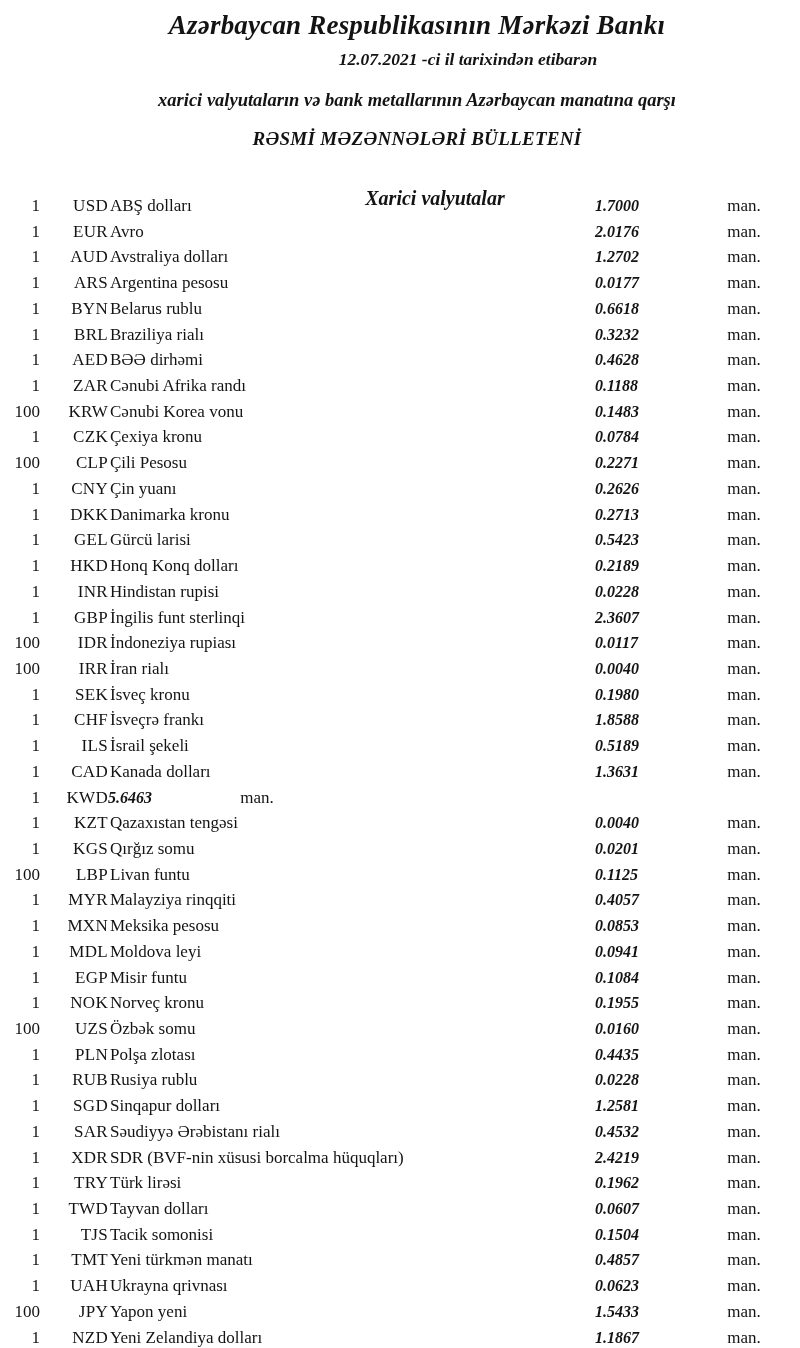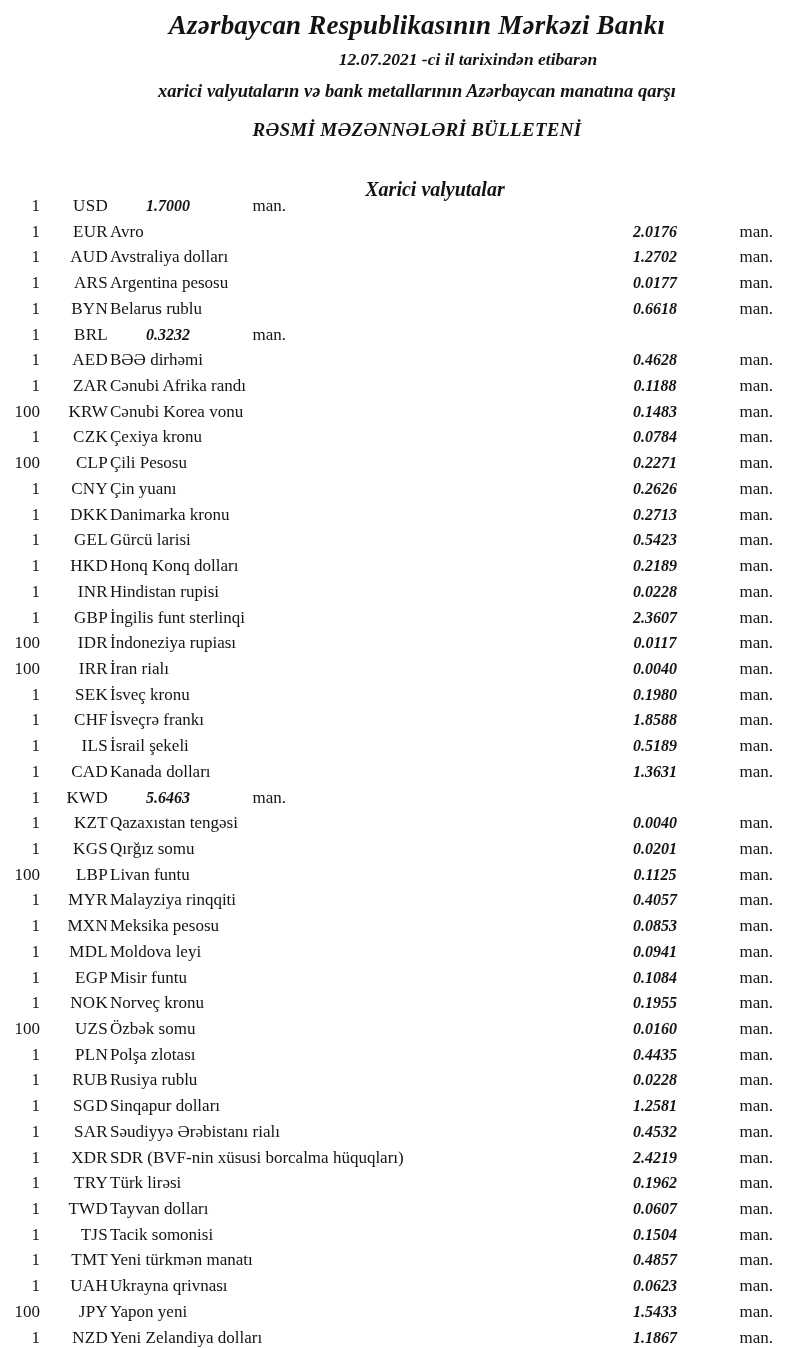--- a/index.html
+++ b/index.html
@@ -31,21 +31,21 @@
   }
   .date-line {
     position: relative;
     left: 51px;
     margin-top: 8px;
     font-size: 17.5px;
     font-weight: bold;
     line-height: 21px;
   }
   .subtitle {
-    margin-top: 10px;
+    margin-top: 19px;
     font-size: 18.5px;
     font-weight: bold;
     line-height: 22px;
   }
   .bulletin-title {
     margin-top: 16px;
     font-size: 19px;
     font-weight: bold;
     line-height: 23px;
     letter-spacing: 0.3px;
@@ -84,49 +84,50 @@
     flex: none;
     letter-spacing: 0.3px;
   }
   .name {
     flex: 1;
     padding-left: 2px;
     overflow: hidden;
   }
   .rate {
     width: 120px;
-    text-align: center;
+    text-align: left;
     flex: none;
     font-weight: bold;
     font-style: italic;
     font-size: 16px;
   }
   .unit {
     width: 58px;
-    text-align: right;
+    text-align: center;
     flex: none;
   }
 </style>
 </head>
 <body>
 
 <div class="page">
 
   <div class="header">
     <h1 class="bank-name">Azərbaycan Respublikasının Mərkəzi Bankı</h1>
     <div class="date-line">12.07.2021 -ci il tarixindən etibarən</div>
     <div class="subtitle">xarici valyutaların və bank metallarının Azərbaycan manatına qarşı</div>
     <div class="bulletin-title">RƏSMİ MƏZƏNNƏLƏRİ BÜLLETENİ</div>
     <div class="section-title">Xarici valyutalar</div>
   </div>
 
   <div class="rates-table">
     <div class="row">
       <span class="qty">1</span>
       <span class="code">USD</span>
+      <span class="name">ABŞ dolları</span>
       <span class="rate">1.7000</span>
       <span class="unit">man.</span>
     </div>
 
     <div class="row">
       <span class="qty">1</span>
       <span class="code">EUR</span>
       <span class="name">Avro</span>
       <span class="rate">2.0176</span>
       <span class="unit">man.</span>
@@ -152,20 +153,21 @@
       <span class="qty">1</span>
       <span class="code">BYN</span>
       <span class="name">Belarus rublu</span>
       <span class="rate">0.6618</span>
       <span class="unit">man.</span>
     </div>
 
     <div class="row">
       <span class="qty">1</span>
       <span class="code">BRL</span>
+      <span class="name">Braziliya rialı</span>
       <span class="rate">0.3232</span>
       <span class="unit">man.</span>
     </div>
 
     <div class="row">
       <span class="qty">1</span>
       <span class="code">AED</span>
       <span class="name">BƏƏ dirhəmi</span>
       <span class="rate">0.4628</span>
       <span class="unit">man.</span>

